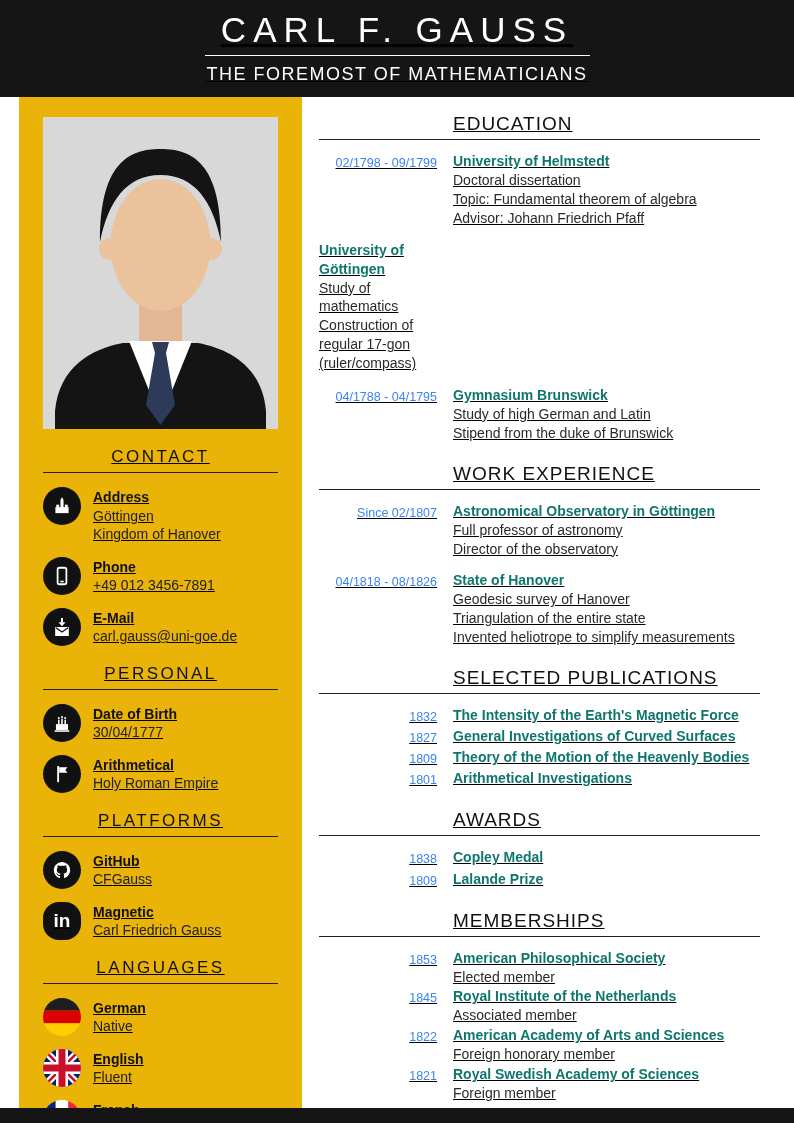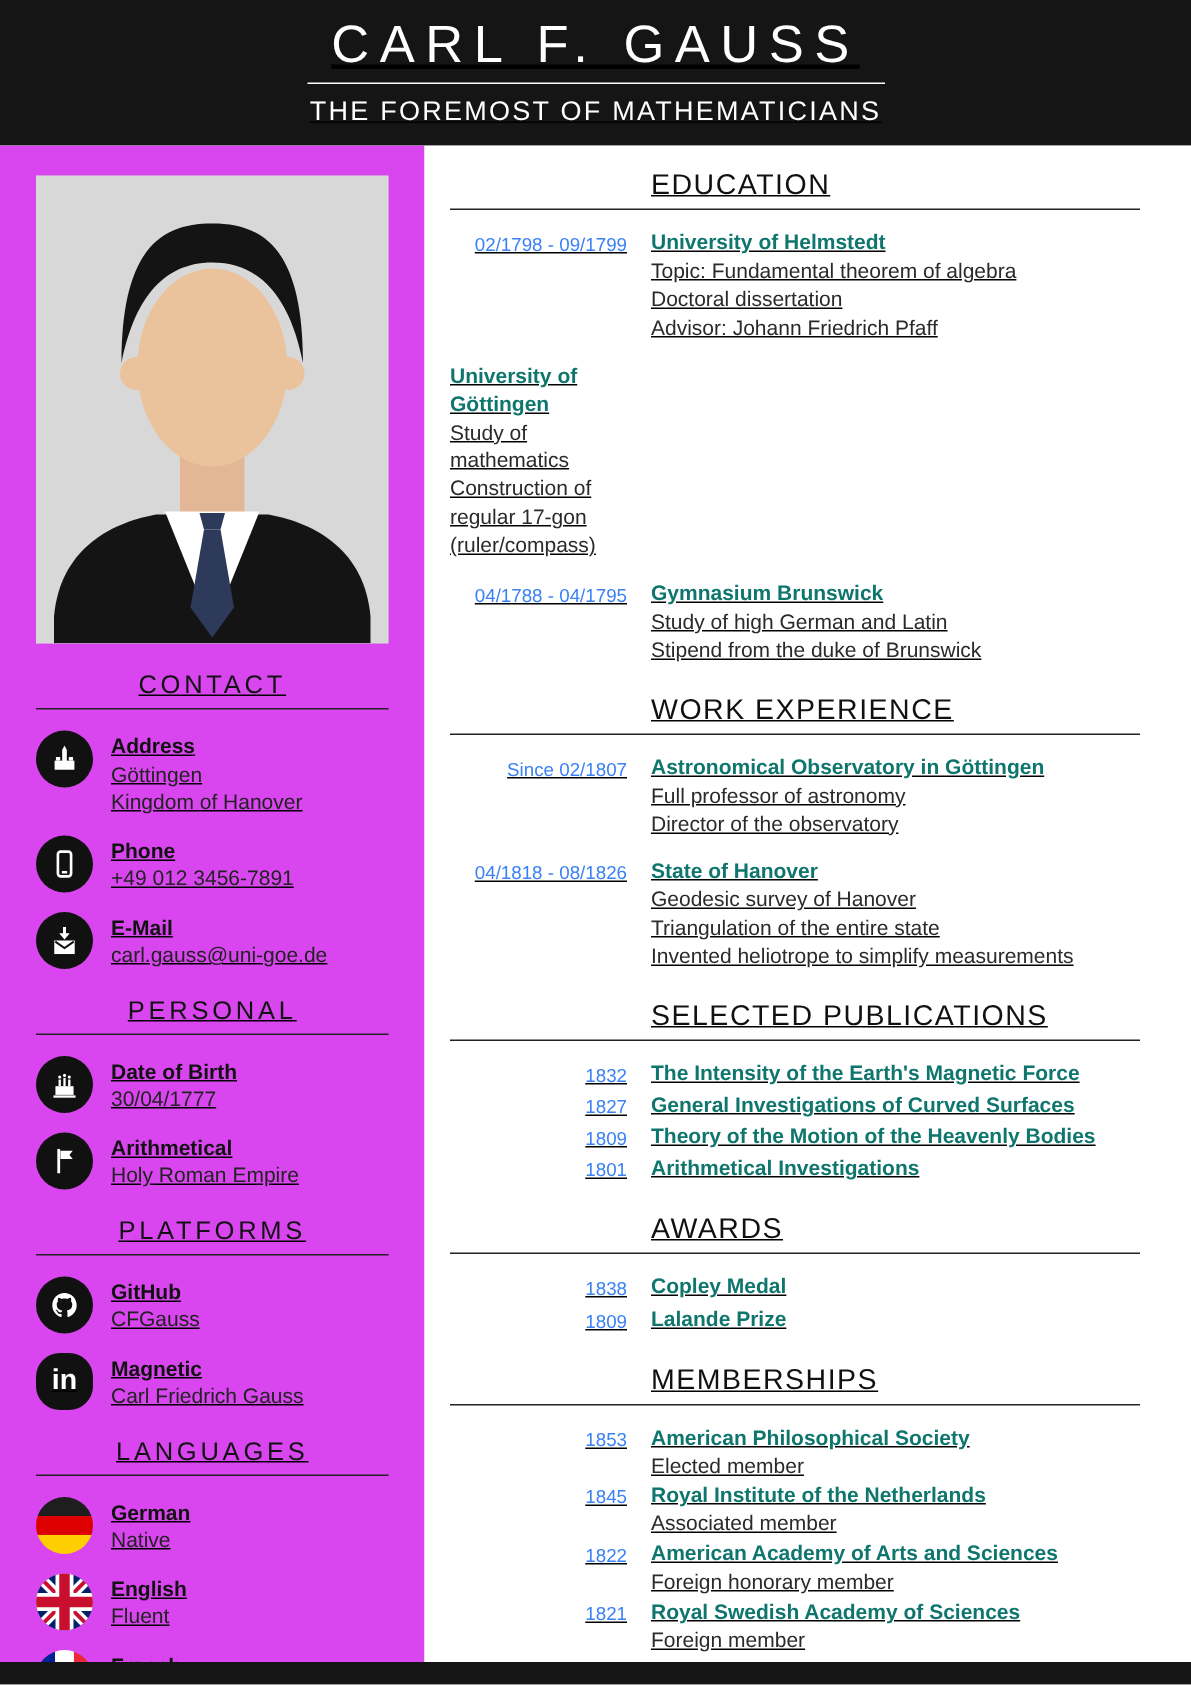--- a/index.html
+++ b/index.html
@@ -10,21 +10,21 @@
   
   .header { background:#151515; color:#fff; text-align:center; padding:10px 0 12px; flex:0 0 auto; }
   .header-name { font-size:35px; font-weight:500; letter-spacing:7px; line-height:1.15; }
   .header-divider { width:385px; height:1px; background:#fff; margin:5px auto 8px; }
   .header-tagline { font-size:18px; font-weight:400; letter-spacing:1.5px; }
 
   
   .content { flex:1 1 auto; display:flex; overflow:hidden; }
 
   
-  .sidebar { width:283px; flex:0 0 283px; background:#d946ef; padding:20px 24px 0; }
+  .sidebar { width:283px; flex:0 0 283px; background:#eab308; padding:20px 24px 0;margin-left:19px; }
   .photo { width:235px; height:312px; background:#d8d8d8; overflow:hidden; }
   .photo svg { display:block; }
   .side-heading { font-size:17px; letter-spacing:2.5px; font-weight:400; color:#111; text-align:center; margin-top:18px; }
   .side-rule { border:none; border-top:1.6px solid #222; margin:5px 0 14px; }
   .side-item { display:flex; gap:12px; align-items:flex-start; margin-bottom:13px; }
   .icon-circle { width:38px; height:38px; flex:0 0 38px; border-radius:50%; background:#111; display:flex; align-items:center; justify-content:center; }
   .icon-circle svg { width:22px; height:22px; }
   .badge-square { width:38px; height:38px; flex:0 0 38px; border-radius:16px; background:#111; color:#fff; display:flex; align-items:center; justify-content:center; font-weight:bold; font-size:19px; }
   .flag-circle { width:38px; height:38px; flex:0 0 38px; }
   .flag-circle svg { width:38px; height:38px; display:block; }
@@ -258,22 +258,22 @@
     <main class="main">
 
       <section class="section">
         <h2 class="main-heading">EDUCATION</h2>
         <hr class="main-rule">
 
         <div class="entry">
           <div class="entry-date">02/1798 - 09/1799</div>
           <div class="entry-body">
             <div class="entry-title">University of Helmstedt</div>
+            <div class="entry-line">Doctoral dissertation</div>
             <div class="entry-line">Topic: Fundamental theorem of algebra</div>
-            <div class="entry-line">Doctoral dissertation</div>
             <div class="entry-line">Advisor: Johann Friedrich Pfaff</div>
           </div>
         </div>
 
         <div class="entry">
           <div class="entry-body">
             <div class="entry-title">University of Göttingen</div>
             <div class="entry-line">Study of mathematics</div>
             <div class="entry-line">Construction of regular 17-gon (ruler/compass)</div>
           </div>

